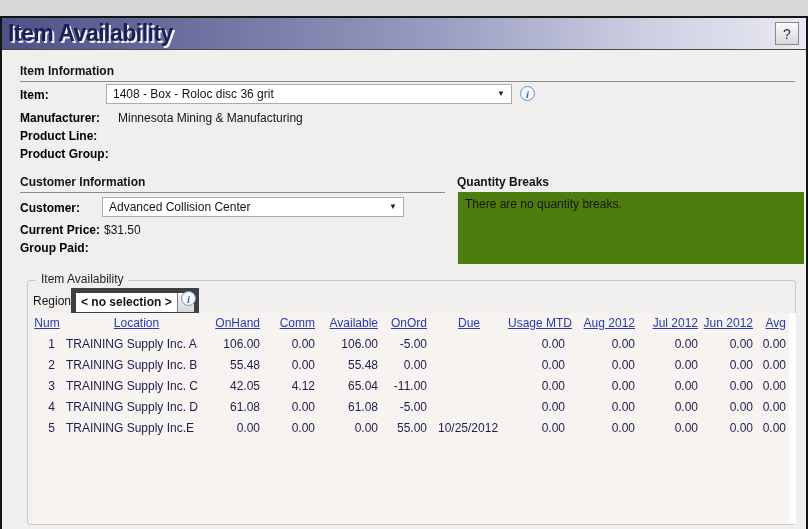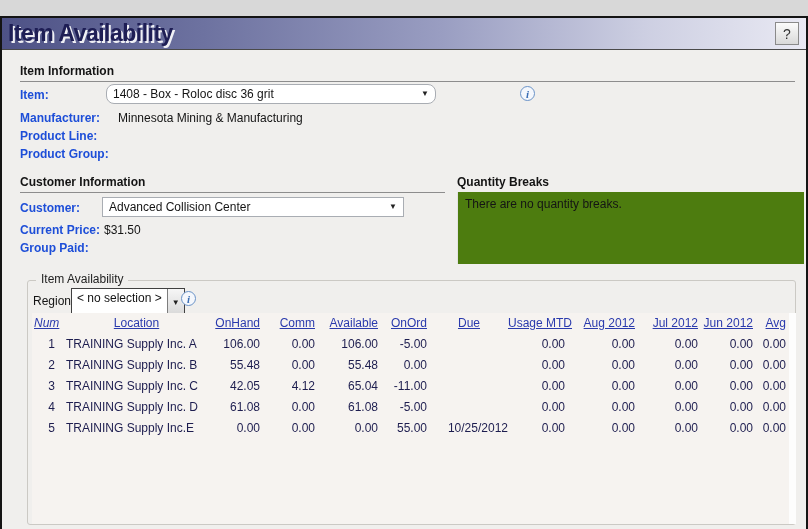--- a/index.html
+++ b/index.html
@@ -24,21 +24,21 @@
     position:absolute;right:7px;top:4px;width:24px;height:23px;
     background:linear-gradient(#fbfbfb,#d9d9d9);
     border:1px solid #8a8a8a;color:#333;font-size:14px;font-family:"Liberation Sans",sans-serif;
     display:flex;align-items:center;justify-content:center;cursor:pointer;
   }
   
   .sec-hdr{
     position:absolute;font-weight:bold;font-size:12px;color:#141414;
     padding-bottom:3px;border-bottom:1px solid #8d8d8d;
   }
-  .lbl{position:absolute;color:#1d4ed8;font-weight:bold;}
+  .lbl{position:absolute;color:#000000;font-weight:bold;}
   .val{position:absolute;color:#141414;}
   
   .ddflat{
     position:absolute;height:20px;background:#fff;border:1px solid #a9adb3;
     display:flex;align-items:center;padding:0 6px;cursor:pointer;
   }
   .ddflat .dd-text{flex:1;color:#141414;}
   .arrow{font-size:8px;color:#222;line-height:1;}
   
   .info-icon{
@@ -57,21 +57,21 @@
     position:absolute;left:25px;top:262px;width:769px;height:245px;
     border:1px solid #cbc9c4;border-radius:3px;
   }
   .legend{
     position:absolute;left:8px;top:-9px;background:#f0efed;padding:0 5px;
     color:#222;font-size:12px;
   }
   
   .combo{
     position:absolute;left:43px;top:7px;height:29px;display:flex;
-    border:1px solid #404040;background:#fff;cursor:pointer;
+    border:5px solid #404040;background:#fff;cursor:pointer;font-weight:bold;
   }
   .combo-field{padding:2px 5px 0 5px;font-size:12px;color:#141414;white-space:nowrap;}
   .combo-btn{
     width:17px;border-left:1px solid #7d7d7d;background:linear-gradient(#f6f6f6,#d7d7d7);
     display:flex;align-items:center;justify-content:center;cursor:pointer;
   }
   
   .tbl{
     position:absolute;left:4px;top:32px;width:757px;height:211px;
     background:#f6f3f0;
@@ -87,40 +87,40 @@
   .thead{height:20px;}
   .trow{height:21px;}
   .th{
     color:#2a3aad;text-decoration:underline;font-size:12px;cursor:pointer;
     white-space:nowrap;
   }
   .td{font-size:12px;color:#1d1d4f;white-space:nowrap;}
   .c-num{text-align:right;padding-right:5px;}
   .c-loc{text-align:left;padding-left:6px;}
   .c-r{text-align:right;padding-right:3px;}
-  .c-due{text-align:right;padding-left:8px;}
-  .h-num{text-align:left;padding-left:2px;font-style:italic;}
+  .c-due{text-align:left;padding-left:8px;}
+  .h-num{text-align:center;padding-left:2px;}
   .h-loc{text-align:center;}
   .h-r{text-align:right;padding-right:3px;}
   .h-due{text-align:center;}
 </style>
 </head>
 <body>
 
 <div class="window">
 
   <div class="titlebar">
     <span class="title">Item Availability</span>
     <button class="help-btn">?</button>
   </div>
 
   <div class="sec-hdr" style="left:18px;top:46px;width:775px;">Item Information</div>
 
   <span class="lbl" style="left:18px;top:70px;">Item:</span>
-  <div class="ddflat" style="left:104px;top:66px;width:330px;border-radius:8px;">
+  <div class="ddflat" style="left:104px;top:66px;width:406px;">
     <span class="dd-text">1408 - Box - Roloc disc 36 grit</span>
     <span class="arrow">▼</span>
   </div>
   <span class="info-icon" style="left:518px;top:68px;">i</span>
 
   <span class="lbl" style="left:18px;top:93px;">Manufacturer:</span>
   <span class="val" style="left:116px;top:93px;text-align:center;">Minnesota Mining &amp; Manufacturing</span>
 
   <span class="lbl" style="left:18px;top:111px;">Product Line:</span>
   <span class="val" style="left:104px;top:111px;"></span>

